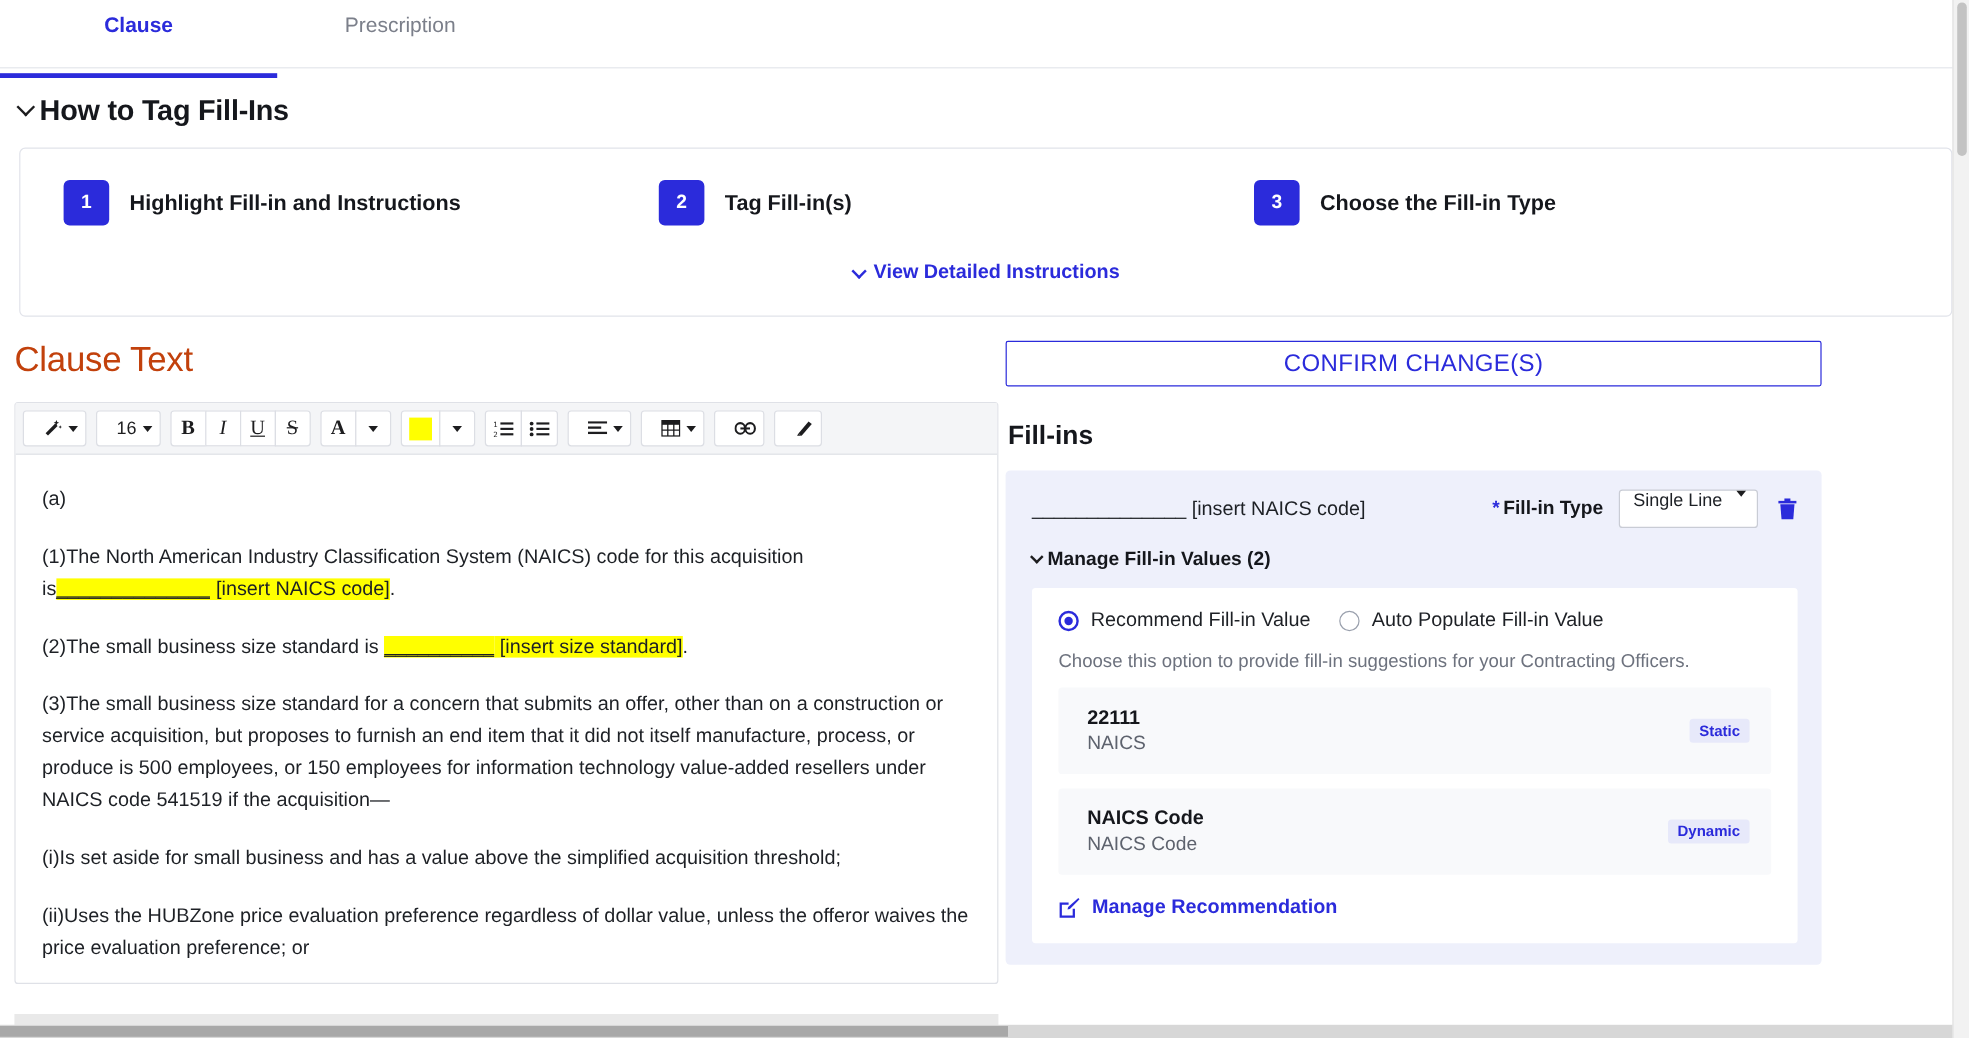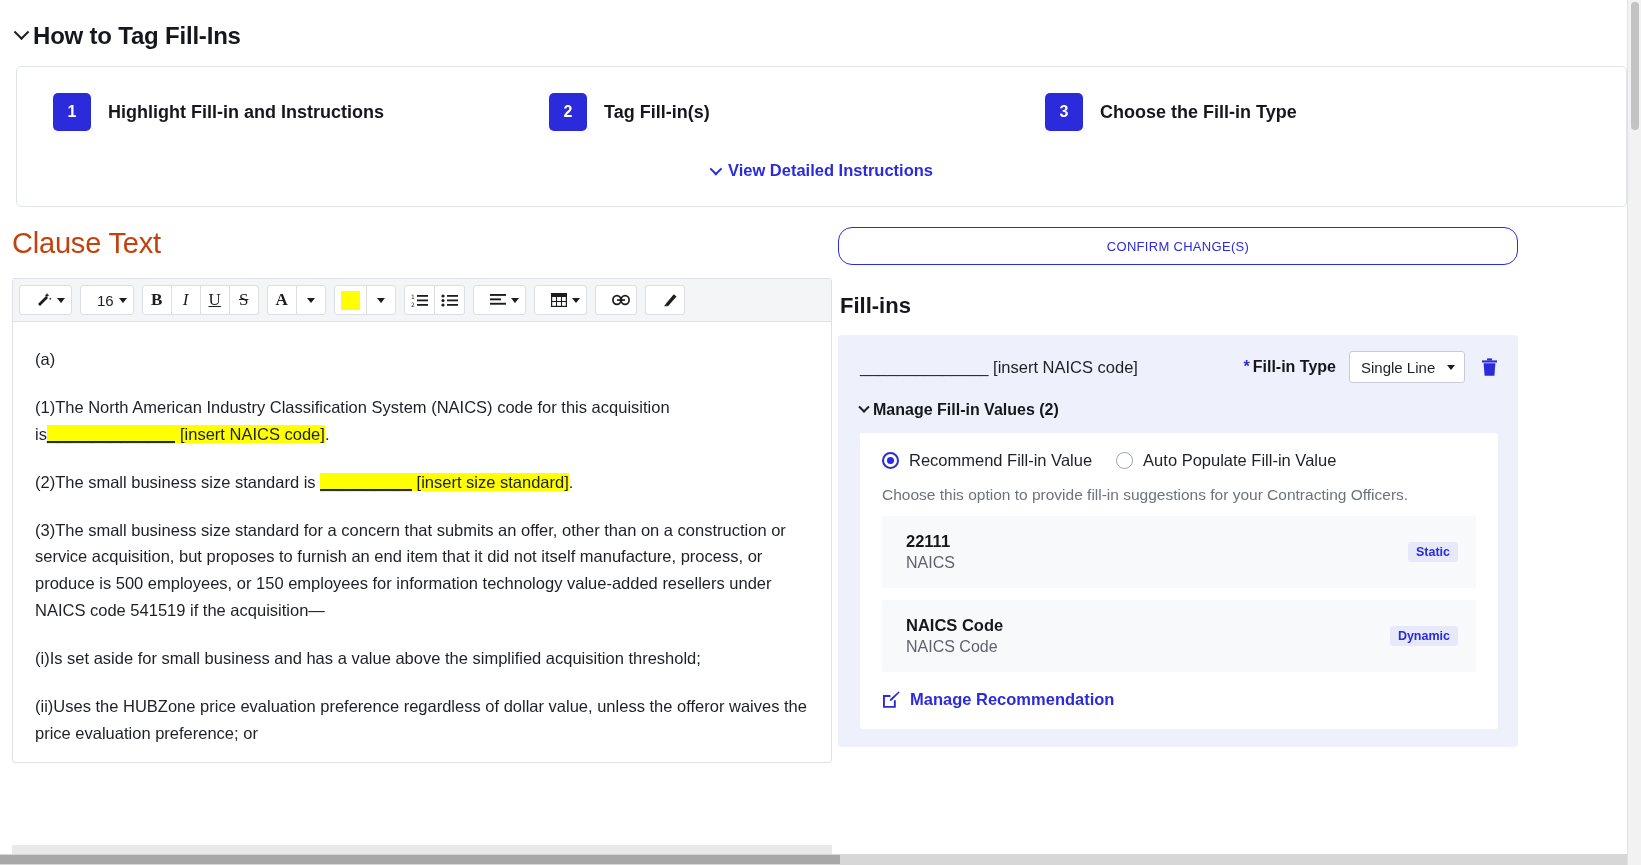--- a/index.html
+++ b/index.html
@@ -217,27 +217,27 @@
   .hl { background: #ffff00; }
   .blank { text-decoration: underline; }
 
   
   .confirm-btn {
     width: 680px;
     height: 38px;
     border: 1px solid #2b2bdb;
     background: #fff;
     color: #2b2bdb;
-    font-size: 13px;
+    font-size: 20px;
     letter-spacing: 0.3px;
     display: flex;
     align-items: center;
     justify-content: center;
     cursor: pointer;
-    border-radius: 14px;
+    border-radius: 2px;
   }
   .fillins-title {
     font-size: 22px;
     font-weight: bold;
     color: #15171c;
     margin: 28px 0 16px 2px;
   }
   .fillin-card {
     width: 680px;
     background: #eef0fb;
@@ -261,21 +261,20 @@
     margin-right: 13px;
     white-space: nowrap;
   }
   .select-box {
     width: 116px;
     height: 32px;
     background: #fff;
     border: 1px solid #c9ccd5;
     border-radius: 3px;
     display: flex;
-    align-items: center;
     justify-content: space-between;
     padding: 0 9px 0 11px;
     font-size: 15px;
     color: #1d2025;
     cursor: pointer;
   }
   .trash {
     margin-left: 16px;
     cursor: pointer;
     display: flex;
@@ -421,20 +420,28 @@
     width: 820px;
     height: 9px;
     background: #e9e9e9;
   }
 </style>
 </head>
 <body>
 
 <div class="page">
 
+  <div class="tabbar">
+    <div class="tab active">
+      <span>Clause</span>
+    </div>
+    <div class="tab inactive">
+      <span>Prescription</span>
+    </div>
+  </div>
 
   <div class="howto">
     <div class="howto-head">
       <span class="chev"></span>
       <span class="howto-title">How to Tag Fill-Ins</span>
     </div>
 
     <div class="steps-box">
       <div class="steps-row">
         <div class="step">

